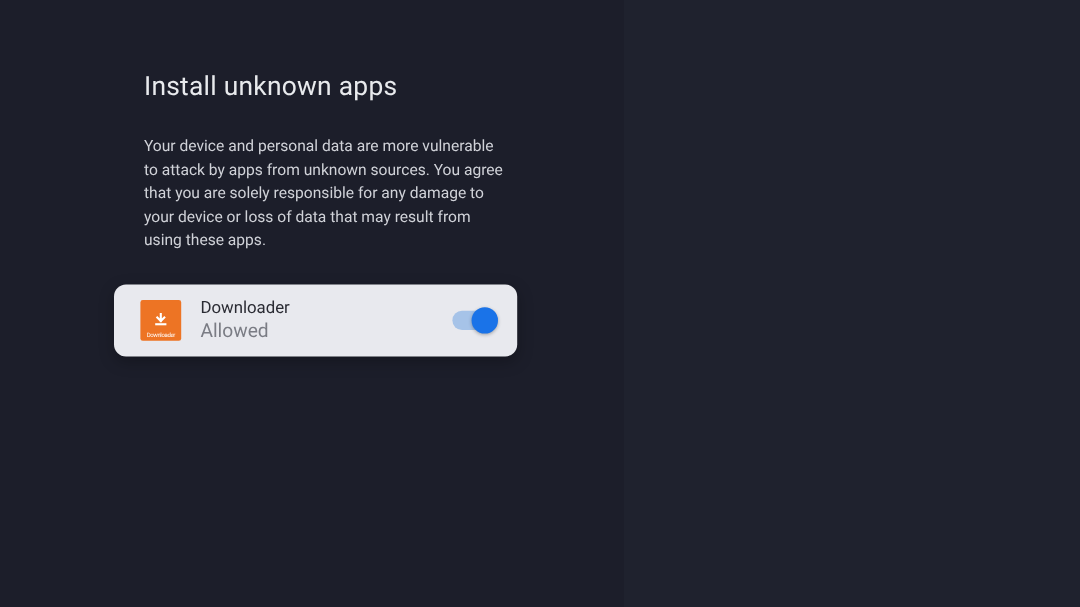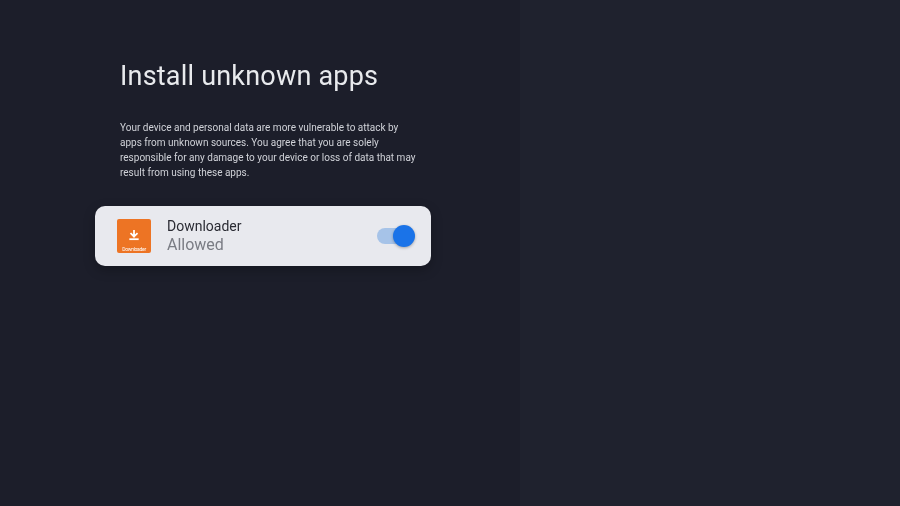--- a/index.html
+++ b/index.html
@@ -23,28 +23,28 @@
       height: 100%;
       background: #1f222e;
     }
     .content {
       position: relative;
       padding: 60px 0 0 120px;
       width: 520px;
     }
     .title {
       color: #e8eaed;
-      font-size: 27px;
+      font-size: 22px;
       font-weight: 400;
       margin-bottom: 28px;
       letter-spacing: 0.2px;
     }
     .description {
       color: #d0d2d8;
-      font-size: 10px;
+      font-size: 13px;
       line-height: 1.5;
       width: 300px;
       margin-bottom: 26px;
     }
     .app-card {
       background: #e8e9ee;
       border-radius: 10px;
       width: 336px;
       height: 60px;
       margin-left: -25px;

